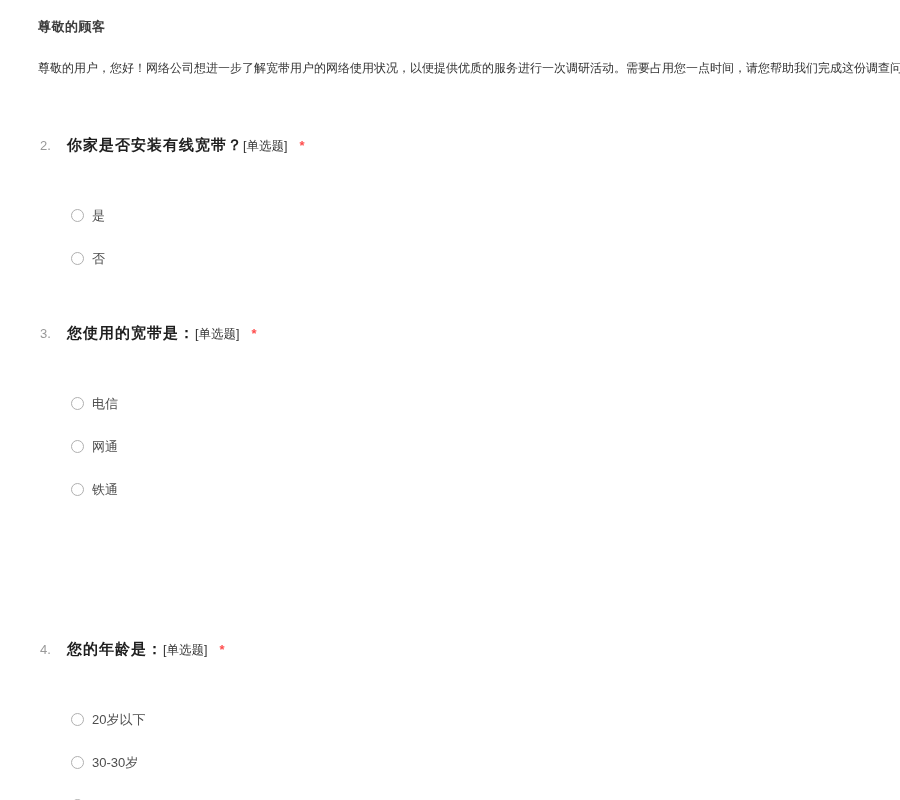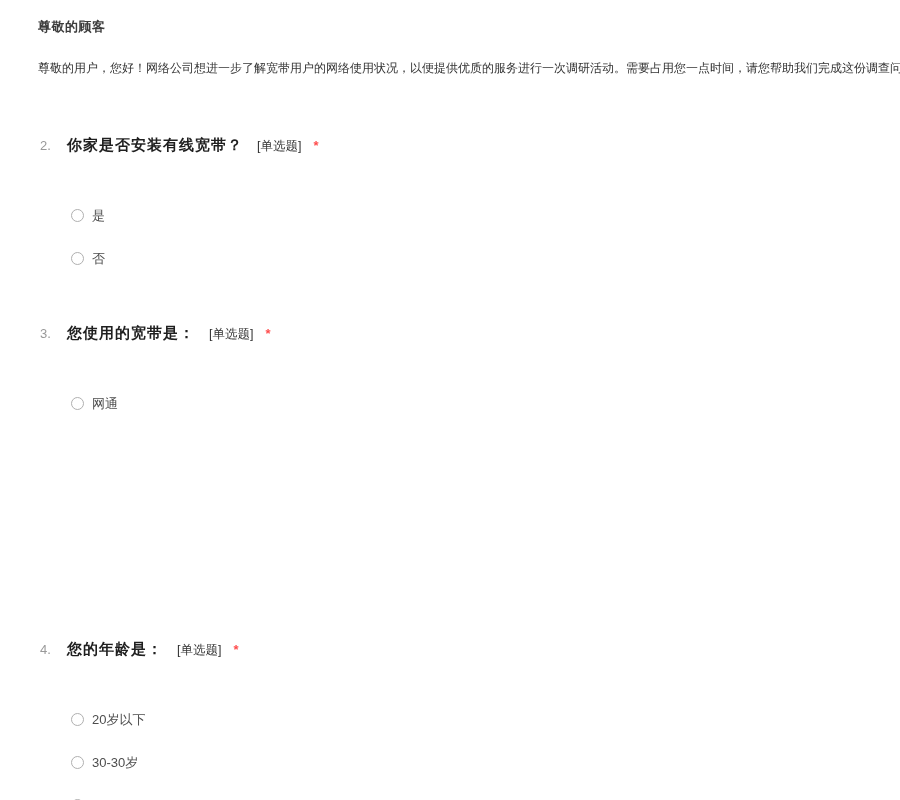--- a/index.html
+++ b/index.html
@@ -27,21 +27,21 @@
   .q-2 { top: 137px; }
   .q-3 { top: 325px; }
   .q-4 { top: 641px; }
 
   .q-header {
     display: flex; align-items: baseline;
     padding-left: 40px; height: 16px; line-height: 16px;
   }
   .q-num  { width: 27px; flex: none; font-size: 13px; color: #999999; }
   .q-text { font-size: 15px; font-weight: bold; color: #1f1f1f; letter-spacing: 1px; }
-  .q-type { margin-left: 14px; font-size: 12.5px; color: #333333; }
+  .q-type { font-size: 12.5px; color: #333333; }
   .q-star { margin-left: 12px; font-size: 13px; font-weight: bold; color: #ff4d4d; }
 
   .options { margin-top: 55px; }
   .option {
     display: flex; align-items: center;
     height: 15px; margin-bottom: 28px;
     padding-left: 71px; cursor: pointer;
   }
   .radio {
     width: 13px; height: 13px; flex: none;
@@ -79,21 +79,29 @@
 <section class="question q-3">
   <div class="q-header">
     <span class="q-num">3.</span>
     <span class="q-text">您使用的宽带是：</span>
     <span class="q-type">[单选题]</span>
     <span class="q-star">*</span>
   </div>
   <div class="options">
     <label class="option">
       <span class="radio"></span>
+      <span class="opt-label">电信</span>
+    </label>
+    <label class="option">
+      <span class="radio"></span>
       <span class="opt-label">网通</span>
+    </label>
+    <label class="option">
+      <span class="radio"></span>
+      <span class="opt-label">铁通</span>
     </label>
   </div>
 </section>
 
 <section class="question q-4">
   <div class="q-header">
     <span class="q-num">4.</span>
     <span class="q-text">您的年龄是：</span>
     <span class="q-type">[单选题]</span>
     <span class="q-star">*</span>

